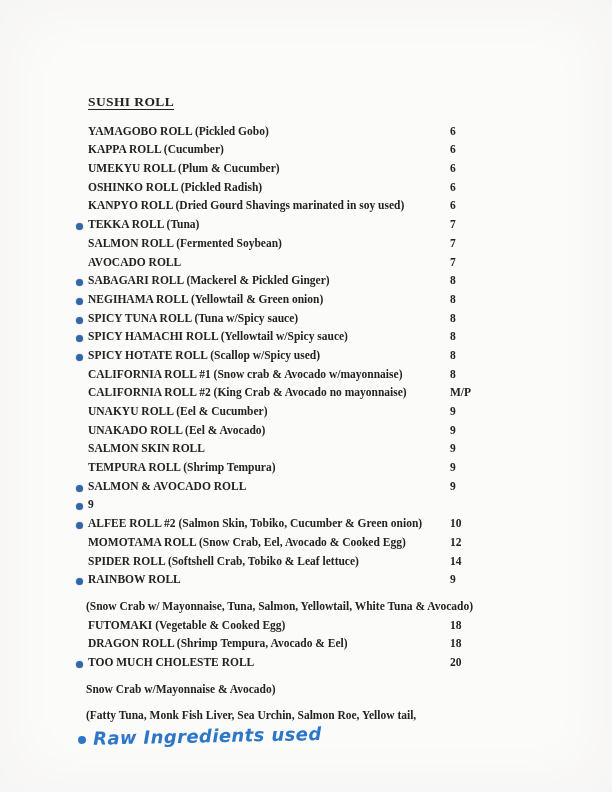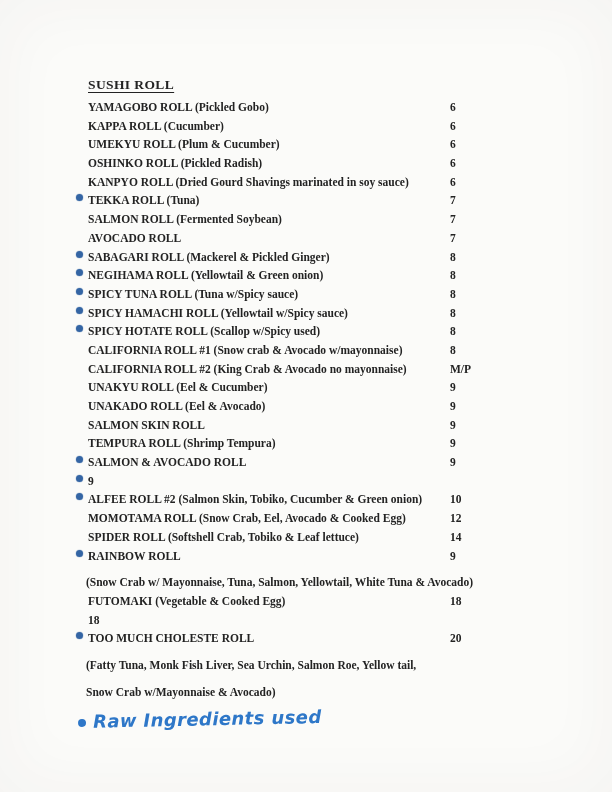--- a/index.html
+++ b/index.html
@@ -13,35 +13,35 @@
     position:relative;
     width:612px;height:792px;
     background:var(--paper);
     overflow:hidden;
     font-family:"Liberation Serif", serif;
     color:var(--ink);
     box-shadow:inset 0 0 70px rgba(70,60,45,0.04);
   }
   .content{
     position:absolute;
-    left:76px;top:75px;
+    left:76px;top:92px;
     width:512px;
   }
   .heading{
     margin:0 0 6px 12px;
     font-size:13.5px;
     font-weight:bold;
     line-height:20px;
     letter-spacing:0.4px;
     text-decoration:underline;
     text-underline-offset:3px;
   }
   .row{
     display:flex;
-    align-items:flex-start;
+    align-items:flex-end;
     height:18.7px;
     font-weight:bold;
     font-size:11.5px;
     white-space:nowrap;
   }
   .dot-cell{
     flex:0 0 12px;
     width:12px;
     display:flex;
     align-items:center;
@@ -114,21 +114,21 @@
       <span class="dot" style="visibility: hidden;"></span>
     </span>
     <span class="name">OSHINKO ROLL (Pickled Radish)</span>
     <span class="price">6</span>
   </div>
 
   <div class="row">
     <span class="dot-cell">
       <span class="dot" style="visibility: hidden;"></span>
     </span>
-    <span class="name">KANPYO ROLL (Dried Gourd Shavings marinated in soy sauce)</span>
+    <span class="name">KANPYO ROLL (Dried Gourd Shavings marinated in soy used)</span>
     <span class="price">6</span>
   </div>
 
   <div class="row">
     <span class="dot-cell">
       <span class="dot"></span>
     </span>
     <span class="name">TEKKA ROLL (Tuna)</span>
     <span class="price">7</span>
   </div>
@@ -293,37 +293,38 @@
       <span class="dot" style="visibility: hidden;"></span>
     </span>
     <span class="name">FUTOMAKI (Vegetable &amp; Cooked Egg)</span>
     <span class="price">18</span>
   </div>
 
   <div class="row">
     <span class="dot-cell">
       <span class="dot" style="visibility: hidden;"></span>
     </span>
+    <span class="name">DRAGON ROLL (Shrimp Tempura, Avocado &amp; Eel)</span>
     <span class="price">18</span>
   </div>
 
   <div class="row">
     <span class="dot-cell">
       <span class="dot"></span>
     </span>
     <span class="name">TOO MUCH CHOLESTE ROLL</span>
     <span class="price">20</span>
   </div>
 
   <div class="row sub">
+    <span class="sub-text">Snow Crab w/Mayonnaise &amp; Avocado)</span>
+  </div>
+
+  <div class="row sub">
     <span class="sub-text">(Fatty Tuna, Monk Fish Liver, Sea Urchin, Salmon Roe, Yellow tail,</span>
-  </div>
-
-  <div class="row sub">
-    <span class="sub-text">Snow Crab w/Mayonnaise &amp; Avocado)</span>
   </div>
 </div>
 
     <div class="note">
       <span class="note-dot"></span>
       <span class="note-text">Raw Ingredients used</span>
     </div>
   </div>
 </div>
 

